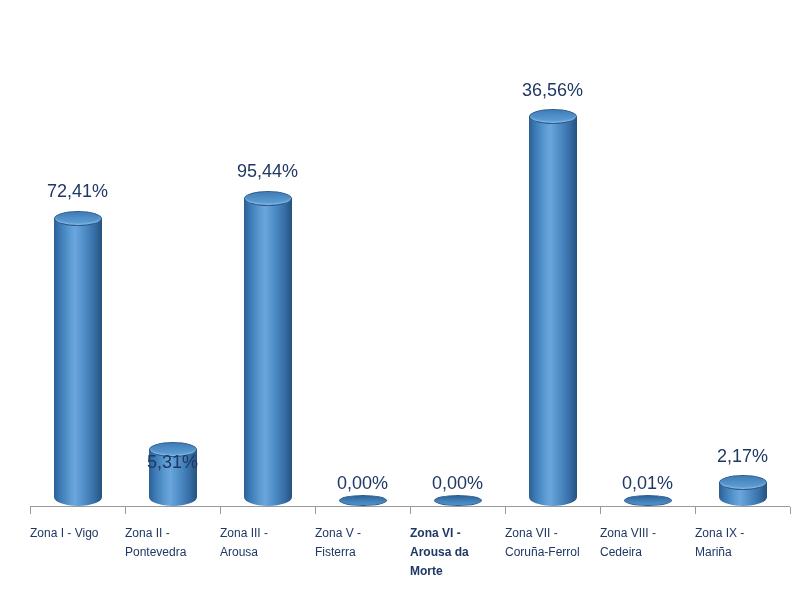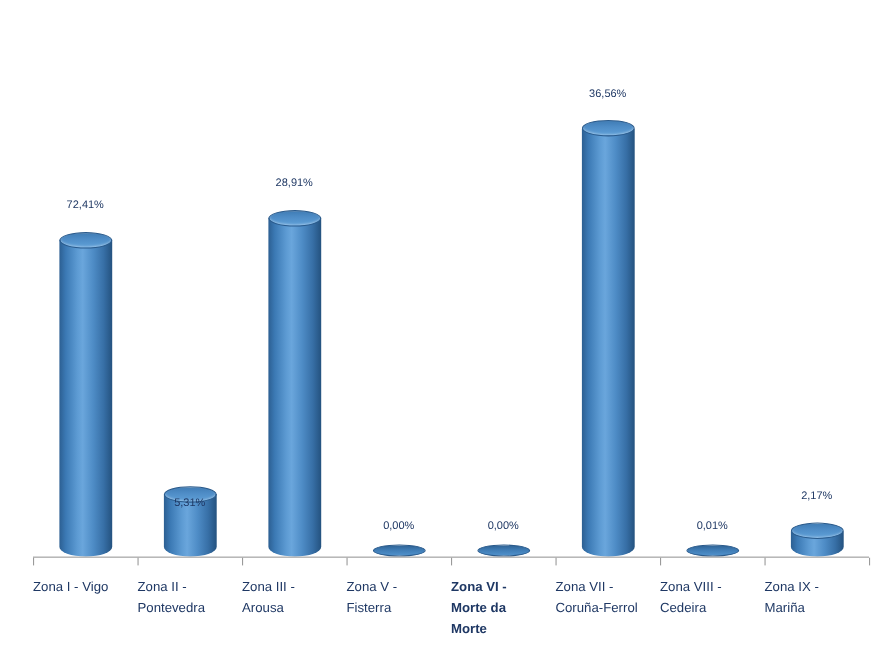--- a/index.html
+++ b/index.html
@@ -109,21 +109,21 @@
         #5091cb 100%);
     border: 1px solid #2b5b8c;
     box-sizing: border-box;
   }
 
   
   .data-label {
     position: absolute;
     width: 95px;
     text-align: center;
-    font-size: 10px;
+    font-size: 18px;
     color: #1f3864;
     white-space: nowrap;
   }
 
   
   .cat-label {
     position: absolute;
     top: 524px;
     width: 95px;
     text-align: left;
@@ -182,21 +182,21 @@
       <div class="bar-slot" style="left: 695px; top: 10px;">
         <div class="cylinder" style="height: 31.1105px;">
           <div class="cyl-body" style="height: 23.1105px;"></div>
           <div class="cyl-top" style="bottom: 15.6105px;"></div>
         </div>
       </div>
     </div>
   <div id="labels-layer">
       <div class="data-label" style="left: 30px; top: 181.13px;">72,41%</div>
       <div class="data-label" style="left: 125px; top: 412.449px; margin-top: 40px;">5,31%</div>
-      <div class="data-label" style="left: 220px; top: 161.108px;">28,91%</div>
+      <div class="data-label" style="left: 220px; top: 161.108px;">95,44%</div>
       <div class="data-label" style="left: 315px; top: 473px;">0,00%</div>
       <div class="data-label" style="left: 410px; top: 473px;">0,00%</div>
       <div class="data-label" style="left: 505px; top: 79.636px;">36,56%</div>
       <div class="data-label" style="left: 600px; top: 473px;">0,01%</div>
       <div class="data-label" style="left: 695px; top: 445.889px;">2,17%</div>
     </div>
   <div id="ticks-layer">
       <div class="axis-tick" style="left: 30px;"></div>
       <div class="axis-tick" style="left: 125px;"></div>
       <div class="axis-tick" style="left: 220px;"></div>
@@ -218,21 +218,21 @@
       <div class="cat-label" style="left: 220px;">
         <div>Zona III -</div>
         <div>Arousa</div>
       </div>
       <div class="cat-label" style="left: 315px;">
         <div>Zona V -</div>
         <div>Fisterra</div>
       </div>
       <div class="cat-label" style="left: 410px; font-weight: bold;">
         <div>Zona VI -</div>
-        <div>Morte da</div>
+        <div>Arousa da</div>
         <div>Morte</div>
       </div>
       <div class="cat-label" style="left: 505px;">
         <div>Zona VII -</div>
         <div>Coruña-Ferrol</div>
       </div>
       <div class="cat-label" style="left: 600px;">
         <div>Zona VIII -</div>
         <div>Cedeira</div>
       </div>

